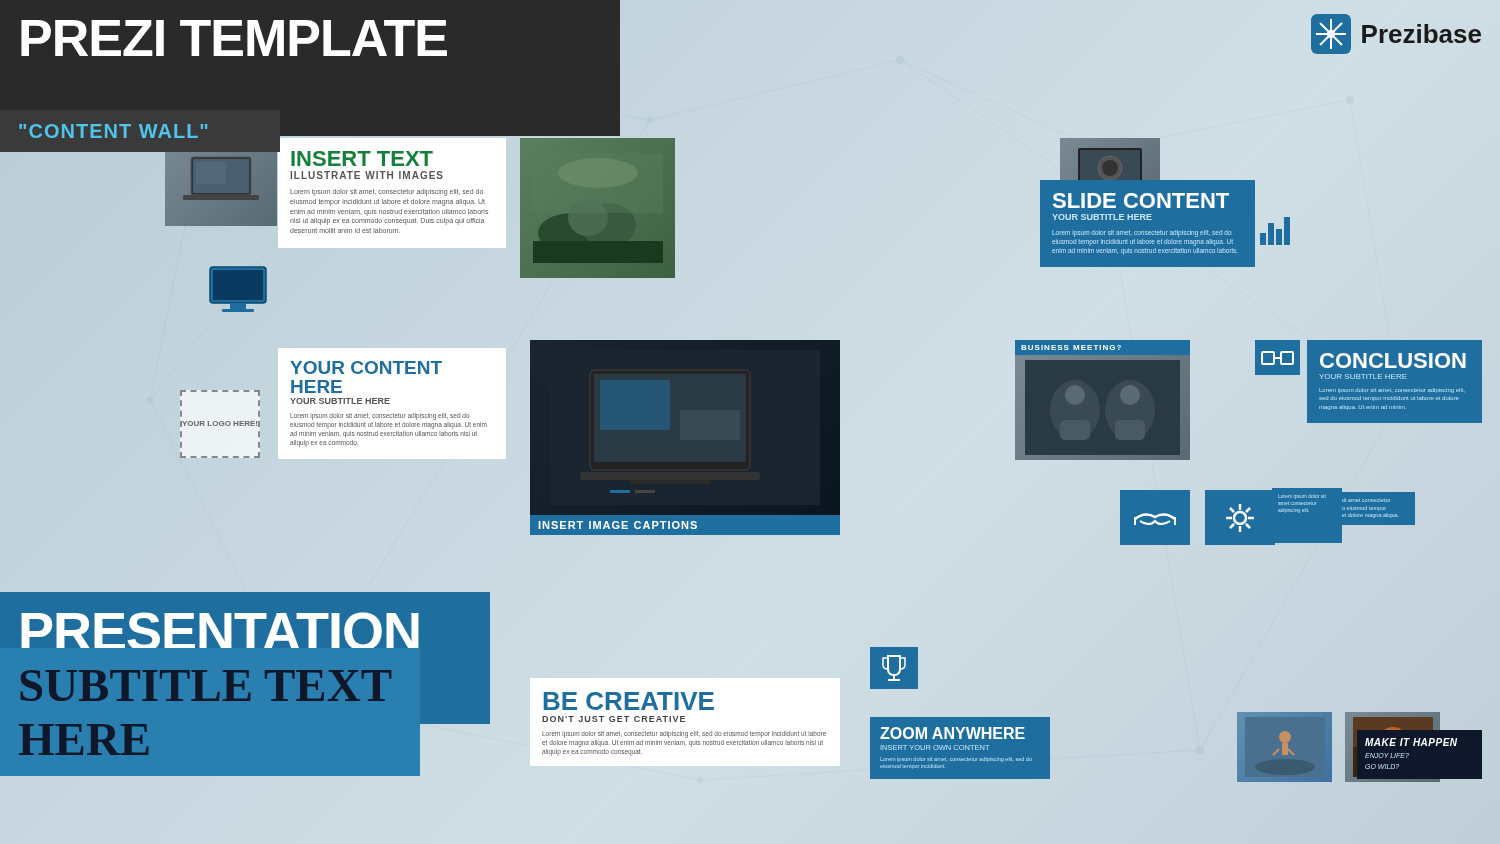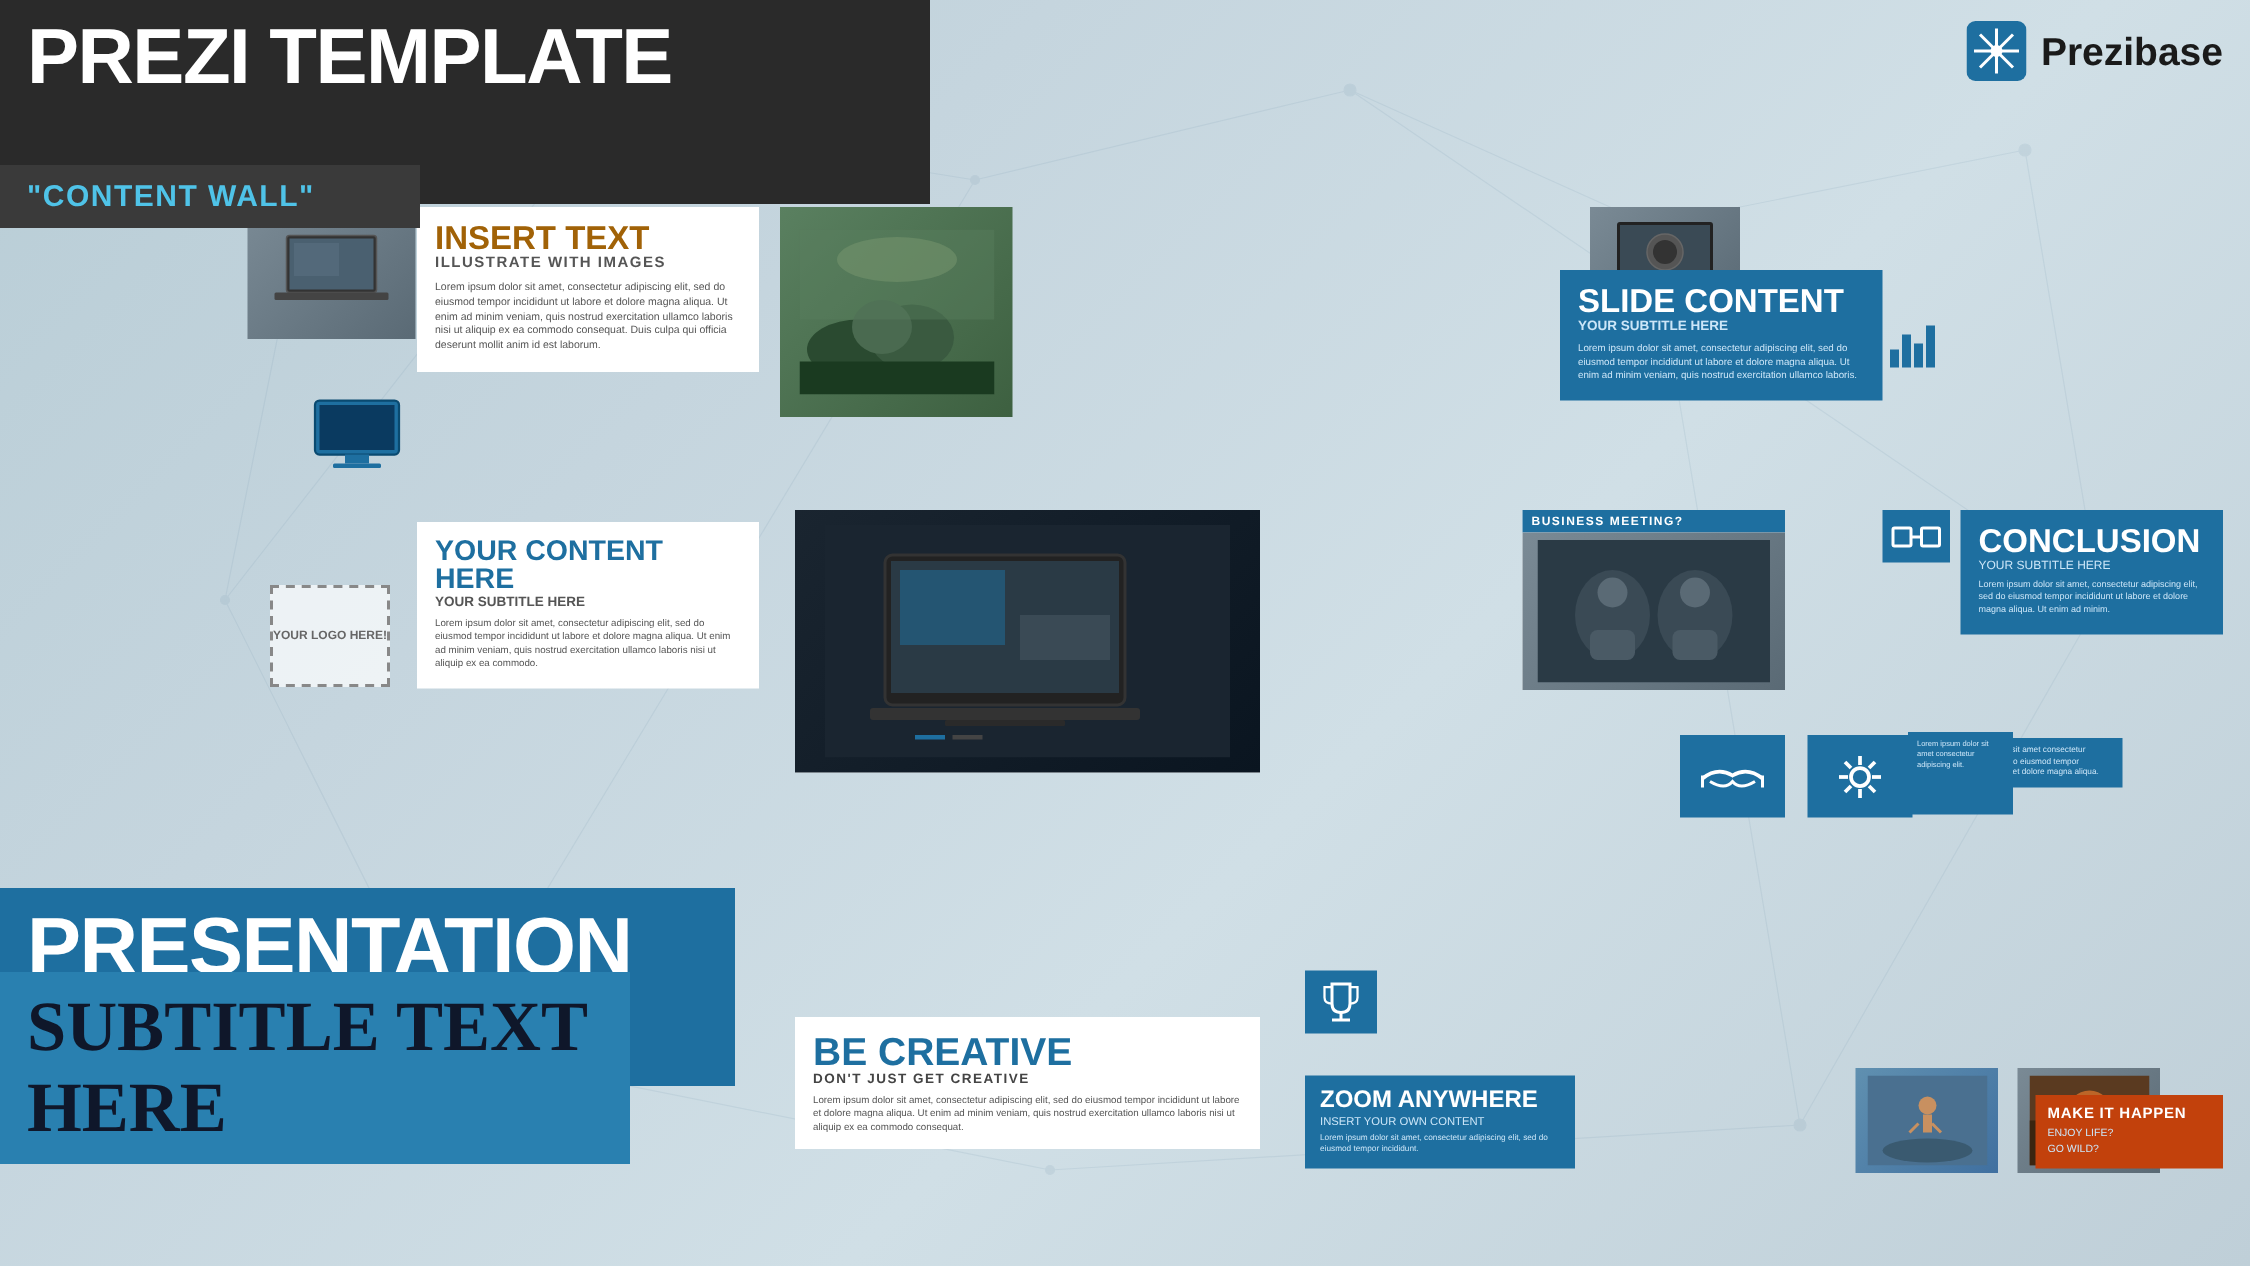--- a/index.html
+++ b/index.html
@@ -132,21 +132,21 @@
       left: 278px;
       width: 228px;
       background: #fff;
       padding: 10px 12px 12px;
       z-index: 5;
     }
 
     .insert-text-title {
       font-size: 22px;
       font-weight: 900;
-      color: #a16207;
+      color: #15803d;
       font-family: Arial Black, Arial, sans-serif;
       line-height: 1;
     }
 
     .insert-text-subtitle {
       font-size: 10px;
       color: #555;
       font-weight: bold;
       margin-bottom: 6px;
       letter-spacing: 1px;
@@ -376,23 +376,24 @@
       color: #cce6f8;
       line-height: 1.4;
     }
 
     
     .make-it-happen-card {
       position: absolute;
       bottom: 65px;
       right: 18px;
       width: 125px;
-      background: #c2410c;
+      background: #0f172a;
       padding: 7px 8px;
       z-index: 5;
+      font-style: italic;
     }
 
     .make-it-happen-title {
       font-size: 10px;
       font-weight: bold;
       color: #fff;
       letter-spacing: 0.5px;
     }
 
     
@@ -584,20 +585,21 @@
       <rect x="40" y="20" width="160" height="100" rx="5" fill="#222" stroke="#333" stroke-width="2"></rect>
       <rect x="44" y="24" width="152" height="88" fill="#2a3a45"></rect>
       <rect x="50" y="30" width="70" height="50" fill="#1e6fa0" opacity="0.5"></rect>
       <rect x="130" y="60" width="60" height="30" fill="#3a4a55"></rect>
       <rect x="30" y="122" width="180" height="8" rx="2" fill="#333"></rect>
       <rect x="80" y="130" width="80" height="4" rx="1" fill="#2a2a2a"></rect>
       <rect x="60" y="140" width="20" height="3" fill="#1e6fa0"></rect>
       <rect x="85" y="140" width="20" height="3" fill="#444"></rect>
     </svg>
   </div>
+  <div class="insert-captions-label">INSERT IMAGE CAPTIONS</div>
 </div>
 
 <div class="business-meeting-card">
   <div class="business-label">BUSINESS MEETING?</div>
   <div class="img-placeholder" style="width:175px; height:105px;">
     <svg width="155" height="95" viewBox="0 0 155 95">
       <rect x="0" y="0" width="155" height="95" fill="#2a3a45"></rect>
       <ellipse cx="50" cy="50" rx="25" ry="30" fill="#3a4a55"></ellipse>
       <ellipse cx="105" cy="50" rx="25" ry="30" fill="#3a4a55"></ellipse>
       <circle cx="50" cy="35" r="10" fill="#5a6a75"></circle>

